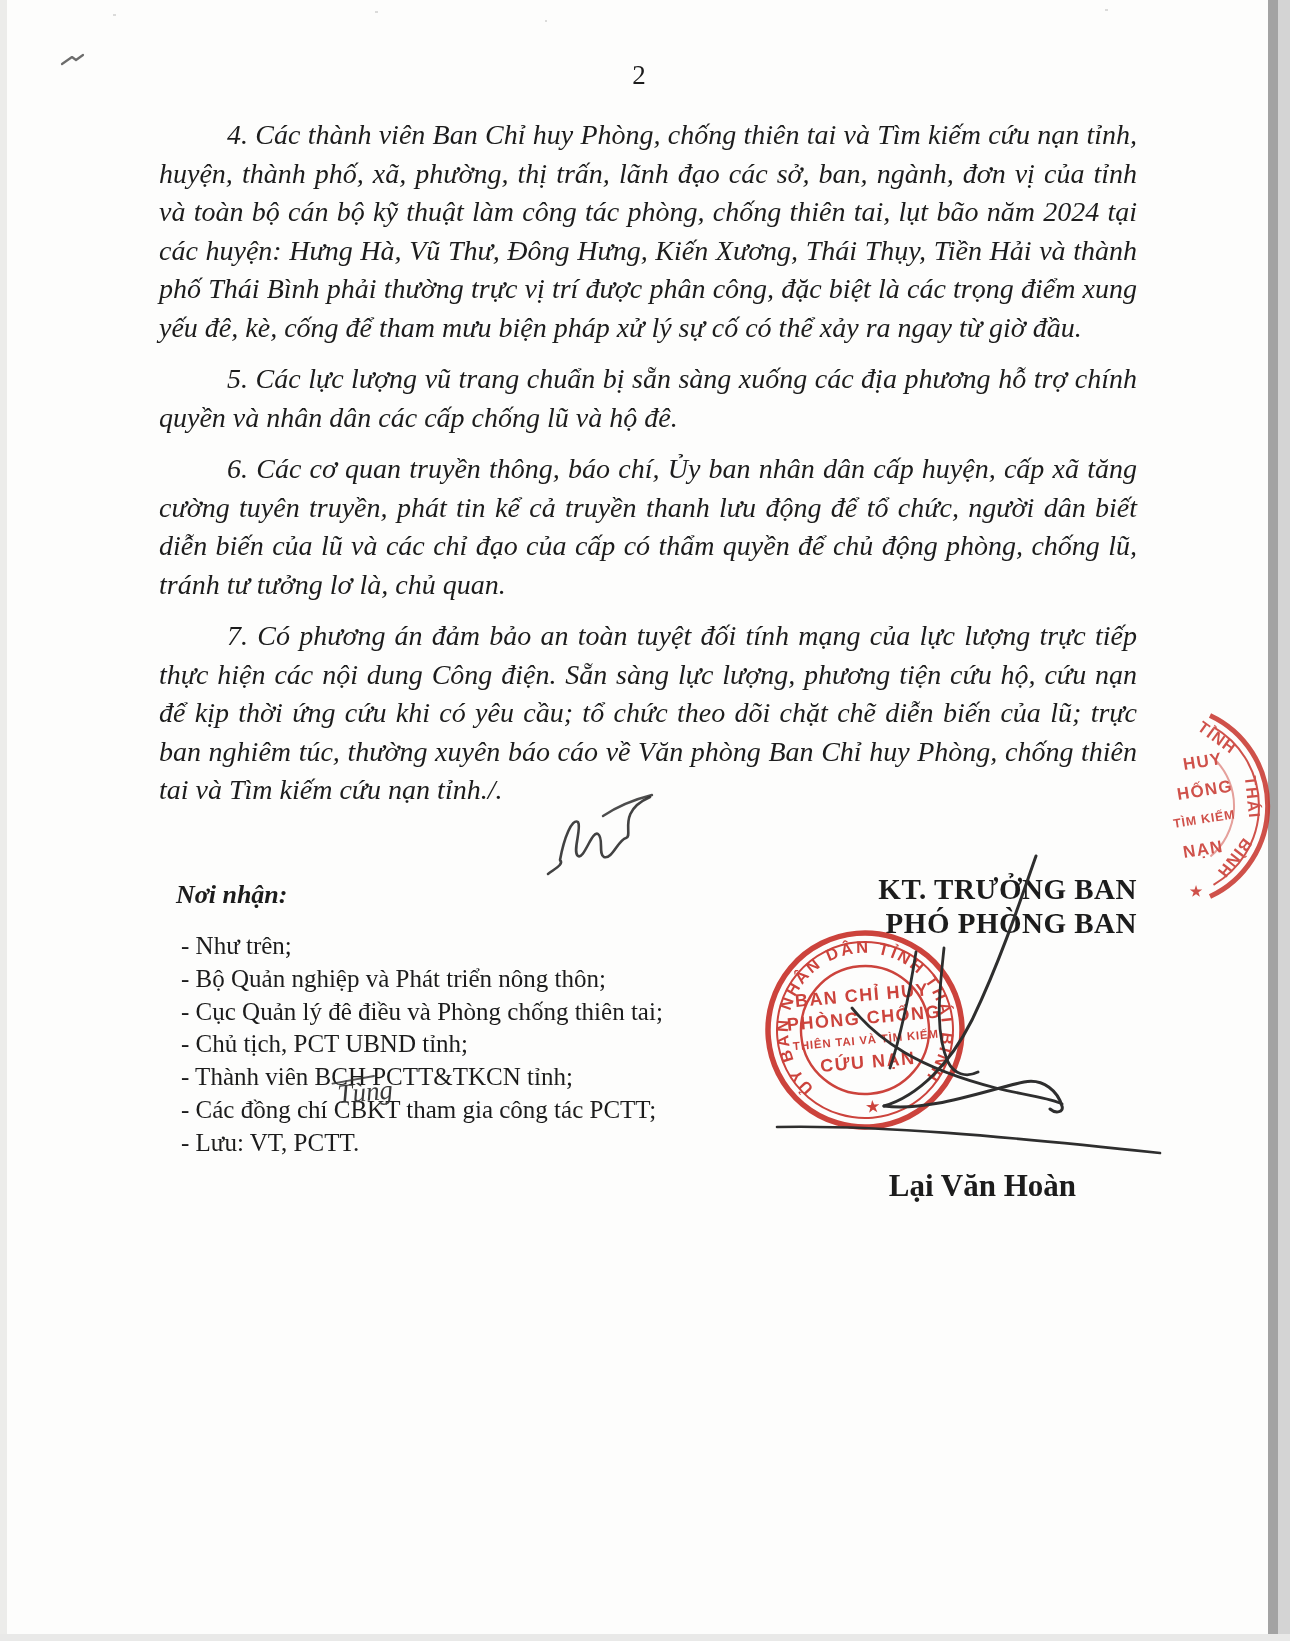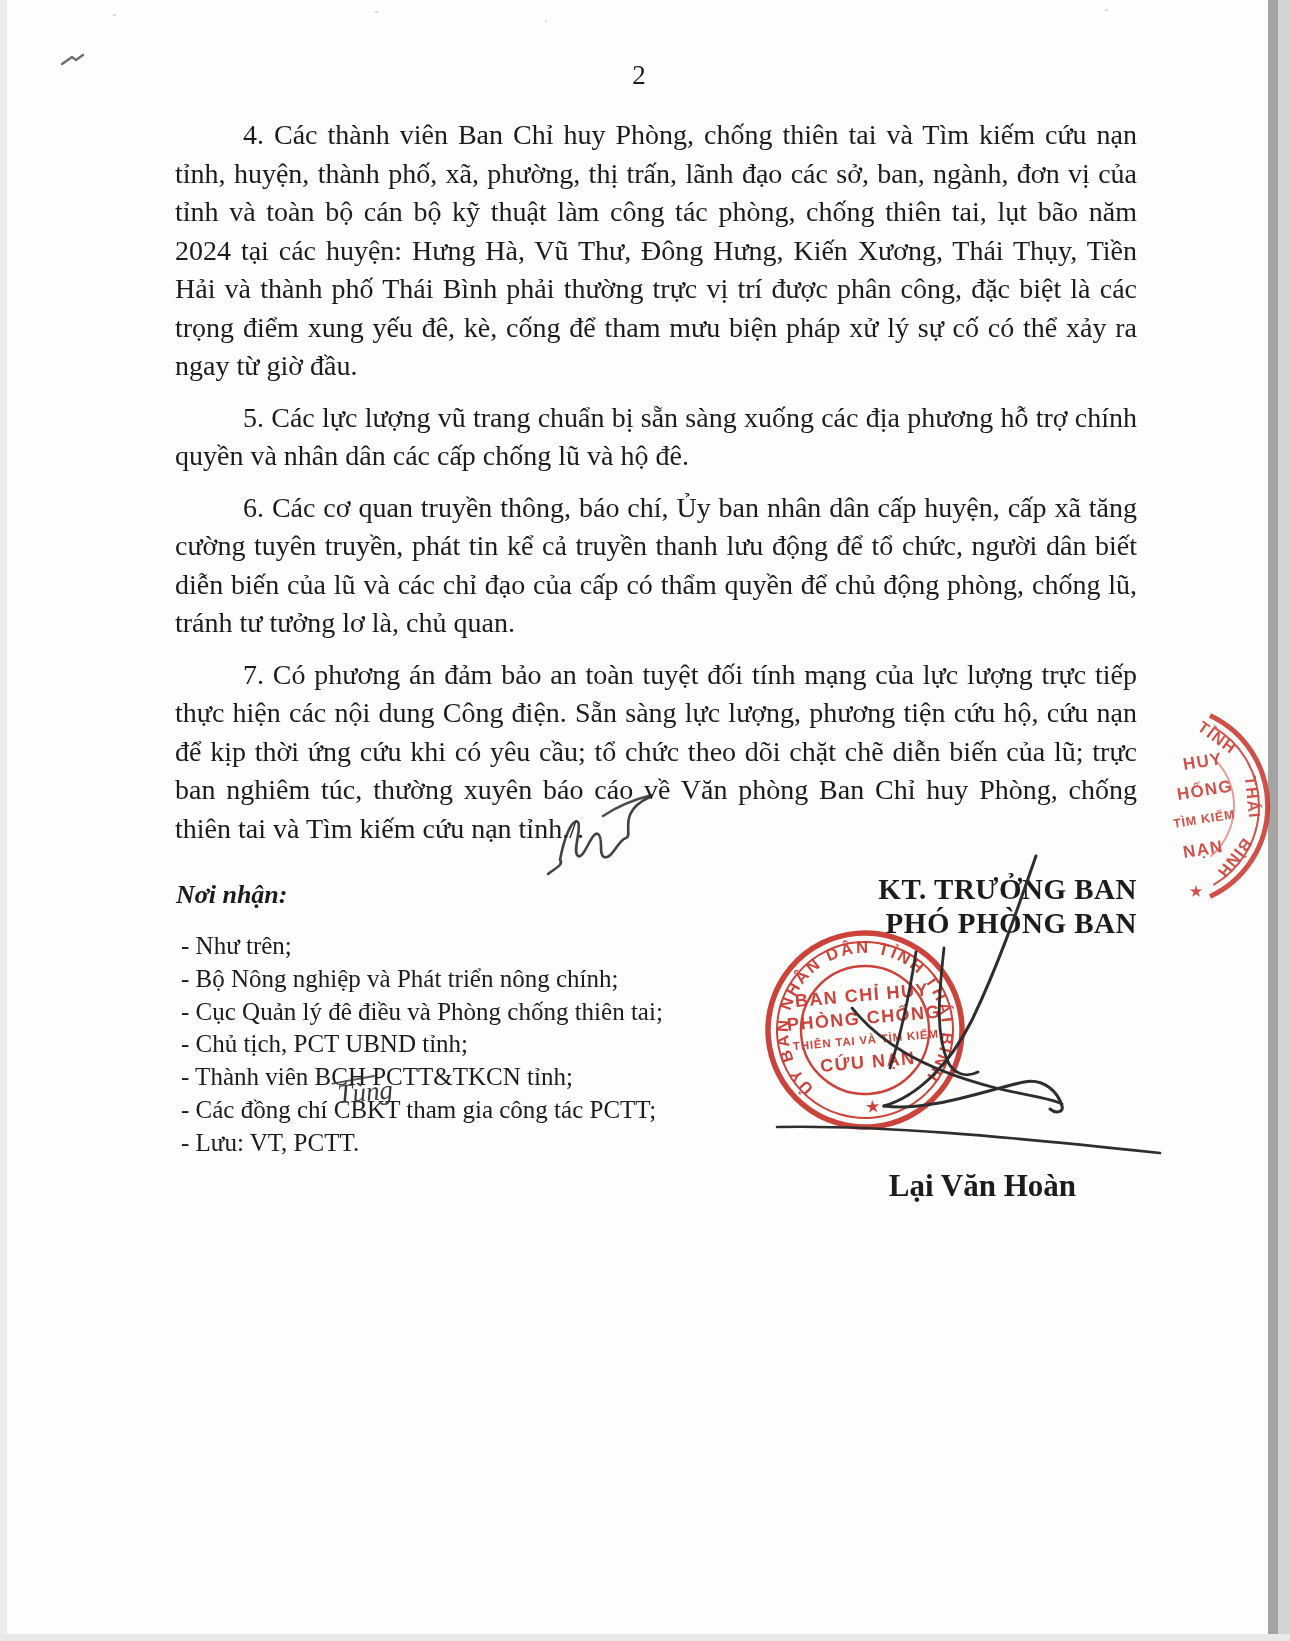--- a/index.html
+++ b/index.html
@@ -14,21 +14,21 @@
   .edge-bottom { position:absolute; left:0; top:1634px; width:1290px; height:7px; background:#e9e9e8; }
 
   .page-number {
     position:absolute; top:60px; left:0; width:1278px;
     text-align:center; font-size:27px;
   }
   .body-text {
     position:absolute; top:116px; left:159px; width:978px;
     font-size:28px; line-height:38.5px; text-align:justify;
   }
-  .body-text p { margin:0 0 13px 16px; text-indent:68px; }
+  .body-text p { margin:0 0 13px 0; text-indent:68px;font-style:italic; }
 
   .recipients { position:absolute; left:176px; top:880px; width:560px; }
   .recipients-title { font-size:26px; font-weight:bold; font-style:italic; margin-bottom:20px; }
   .recipient-item { font-size:25px; line-height:32.8px; padding-left:5px; }
 
   .sign-titles {
     position:absolute; left:737px; top:872px; width:400px;
     text-align:right; font-size:29px; font-weight:bold; line-height:34px;
     letter-spacing:0.5px;
   }
@@ -62,21 +62,21 @@
   <div class="body-text">
     <p>4. Các thành viên Ban Chỉ huy Phòng, chống thiên tai và Tìm kiếm cứu nạn tỉnh, huyện, thành phố, xã, phường, thị trấn, lãnh đạo các sở, ban, ngành, đơn vị của tỉnh và toàn bộ cán bộ kỹ thuật làm công tác phòng, chống thiên tai, lụt bão năm 2024 tại các huyện: Hưng Hà, Vũ Thư, Đông Hưng, Kiến Xương, Thái Thụy, Tiền Hải và thành phố Thái Bình phải thường trực vị trí được phân công, đặc biệt là các trọng điểm xung yếu đê, kè, cống để tham mưu biện pháp xử lý sự cố có thể xảy ra ngay từ giờ đầu.</p>
     <p>5. Các lực lượng vũ trang chuẩn bị sẵn sàng xuống các địa phương hỗ trợ chính quyền và nhân dân các cấp chống lũ và hộ đê.</p>
     <p>6. Các cơ quan truyền thông, báo chí, Ủy ban nhân dân cấp huyện, cấp xã tăng cường tuyên truyền, phát tin kể cả truyền thanh lưu động để tổ chức, người dân biết diễn biến của lũ và các chỉ đạo của cấp có thẩm quyền để chủ động phòng, chống lũ, tránh tư tưởng lơ là, chủ quan.</p>
     <p>7. Có phương án đảm bảo an toàn tuyệt đối tính mạng của lực lượng trực tiếp thực hiện các nội dung Công điện. Sẵn sàng lực lượng, phương tiện cứu hộ, cứu nạn để kịp thời ứng cứu khi có yêu cầu; tổ chức theo dõi chặt chẽ diễn biến của lũ; trực ban nghiêm túc, thường xuyên báo cáo về Văn phòng Ban Chỉ huy Phòng, chống thiên tai và Tìm kiếm cứu nạn tỉnh./.</p>
   </div>
 
   <div class="recipients">
     <div class="recipients-title">Nơi nhận:</div>
     <div class="recipient-item">- Như trên;</div>
-    <div class="recipient-item">- Bộ Nông nghiệp và Phát triển nông chính;</div>
+    <div class="recipient-item">- Bộ Quản nghiệp và Phát triển nông thôn;</div>
     <div class="recipient-item">- Cục Quản lý đê điều và Phòng chống thiên tai;</div>
     <div class="recipient-item">- Chủ tịch, PCT UBND tỉnh;</div>
     <div class="recipient-item">- Thành viên BCH PCTT&amp;TKCN tỉnh;</div>
     <div class="recipient-item">- Các đồng chí CBKT tham gia công tác PCTT;</div>
     <div class="recipient-item">- Lưu: VT, PCTT.</div>
   </div>
 
   <div class="sign-titles">
     <div>KT. TRƯỞNG BAN</div>
     <div>PHÓ PHÒNG BAN</div>

